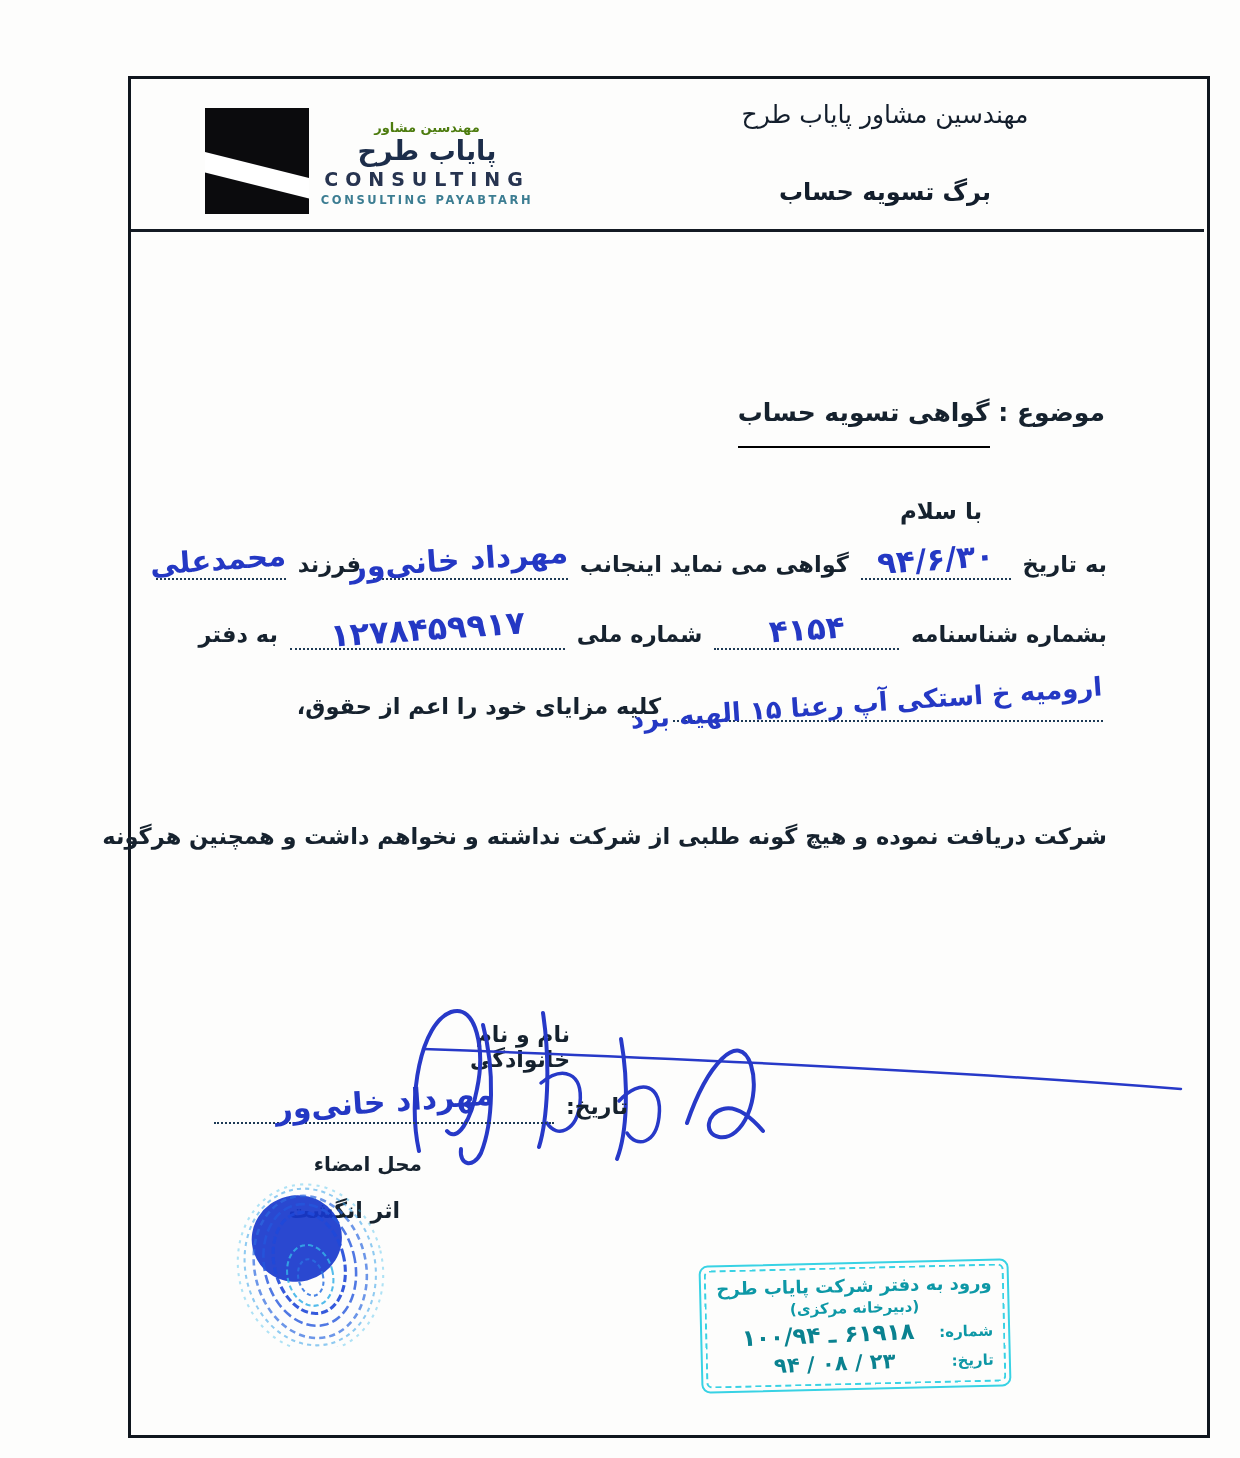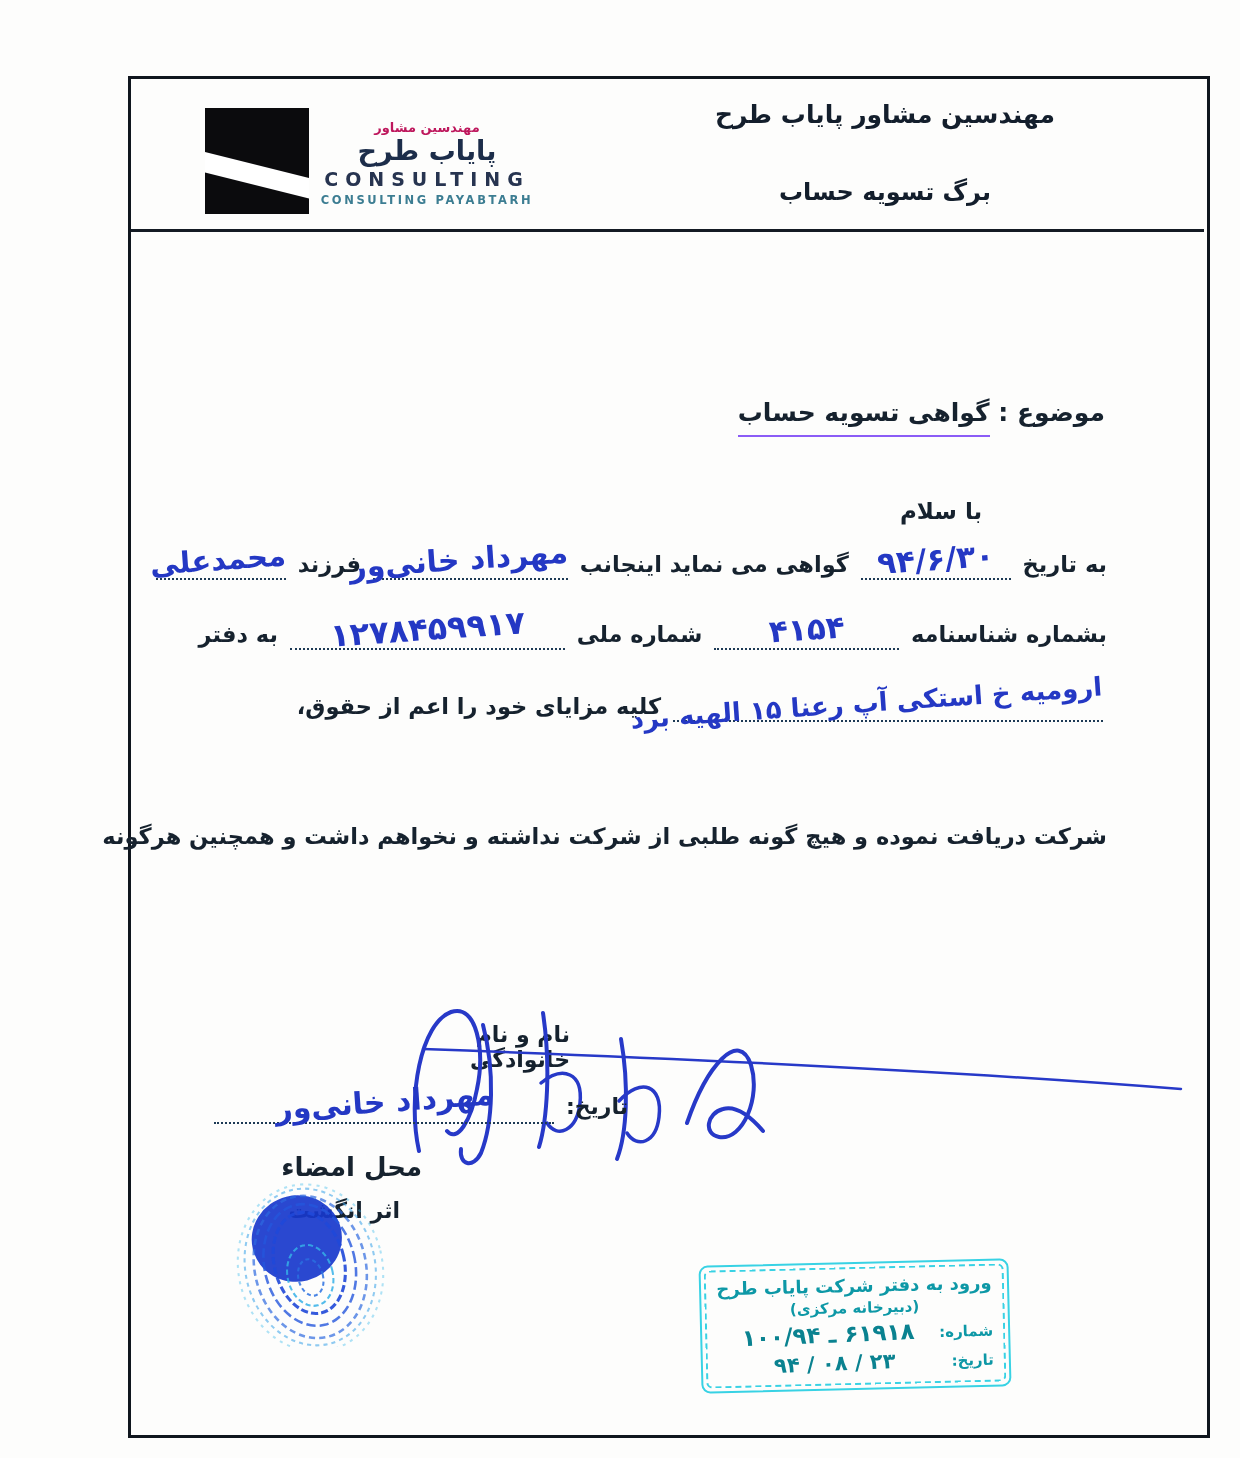--- a/index.html
+++ b/index.html
@@ -17,51 +17,51 @@
   
   .logo-mark{
     position:absolute;left:205px;top:108px;width:104px;height:106px;
     background:#0b0b0d;overflow:hidden;
   }
   .logo-stripe{
     position:absolute;left:-14px;top:58px;width:138px;height:20px;background:#ffffff;
     transform:rotate(14deg);
   }
   .logo-text{position:absolute;left:312px;top:120px;width:230px;text-align:center;}
-  .logo-small{font-size:13px;color:#be185d;font-weight:bold;direction:rtl;}
+  .logo-small{font-size:13px;color:#4d7c0f;font-weight:bold;direction:rtl;}
   .logo-fa{font-size:27px;font-weight:bold;color:#1c2d4a;direction:rtl;line-height:1.15;}
   .logo-en{font-size:19px;font-weight:bold;letter-spacing:7px;color:#273450;margin-top:2px;}
   .logo-tag{font-size:11.5px;letter-spacing:2.6px;color:#3c7d92;margin-top:3px;font-weight:bold;}
   
   .company-name{position:absolute;left:700px;top:100px;width:370px;text-align:center;
-    font-size:25px;font-weight:bold;direction:rtl;color:#131e2c;}
+    font-size:25px;font-weight:normal;direction:rtl;color:#131e2c;}
   .form-title{position:absolute;left:700px;top:178px;width:370px;text-align:center;
     font-size:24px;font-weight:bold;direction:rtl;color:#131e2c;}
   
   .subject{position:absolute;left:560px;top:398px;width:545px;direction:rtl;text-align:right;
     font-size:25px;font-weight:bold;}
-  .subject .val{border-bottom:2px solid #8b5cf6;padding-bottom:8px;}
+  .subject .val{border-bottom:2px solid #000000;padding-bottom:19px;}
   
   .salutation{position:absolute;left:900px;top:498px;width:205px;direction:rtl;text-align:left;
     font-size:23px;font-weight:bold;}
   .bline{position:absolute;left:185px;width:922px;direction:rtl;text-align:right;
     font-size:22.5px;font-weight:bold;line-height:1.5;white-space:nowrap;}
   .dots{display:inline-block;border-bottom:2.5px dotted #1d3a55;text-align:center;
     vertical-align:baseline;height:30px;margin:0 4px;}
   .hw{display:inline-block;color:#2438c4;font-weight:bold;position:relative;top:-2px;
     transform:rotate(-4deg);line-height:0.8;white-space:nowrap;}
   .num{direction:ltr;unicode-bidi:bidi-override;}
   
   .sig-name-label{position:absolute;left:385px;top:1022px;width:185px;direction:rtl;
     font-size:22px;font-weight:bold;}
   .sig-svg{position:absolute;left:395px;top:985px;width:790px;height:185px;}
   .sig-date-line{position:absolute;left:168px;top:1092px;width:460px;direction:rtl;
     text-align:right;font-size:22px;font-weight:bold;}
   .sign-place{position:absolute;left:252px;top:1152px;width:170px;direction:rtl;
-    font-size:26px;font-weight:bold;}
+    font-size:20px;font-weight:bold;}
   .finger-label{position:absolute;left:240px;top:1198px;width:160px;direction:rtl;
     font-size:22px;font-weight:bold;z-index:1;}
   .fingerprint{position:absolute;left:218px;top:1172px;width:185px;height:175px;z-index:2;}
   
   .stamp{position:absolute;left:700px;top:1262px;width:300px;transform:rotate(-1.4deg);
     border:2.5px solid #38d2e4;border-radius:9px;padding:3px;background:rgba(255,255,255,0.0);}
   .stamp-inner{border:2px dashed #38d2e4;border-radius:6px;padding:6px 10px 8px 10px;
     direction:rtl;color:#0d98a6;}
   .stamp-title{font-size:18px;font-weight:bold;text-align:center;line-height:1.25;}
   .stamp-sub{font-size:15px;font-weight:bold;text-align:center;margin-top:1px;}

